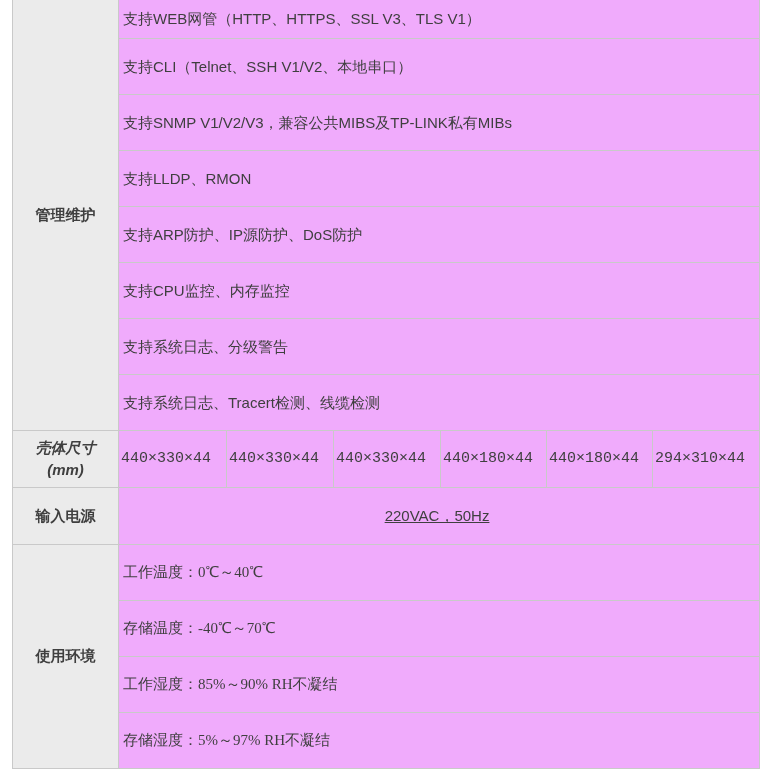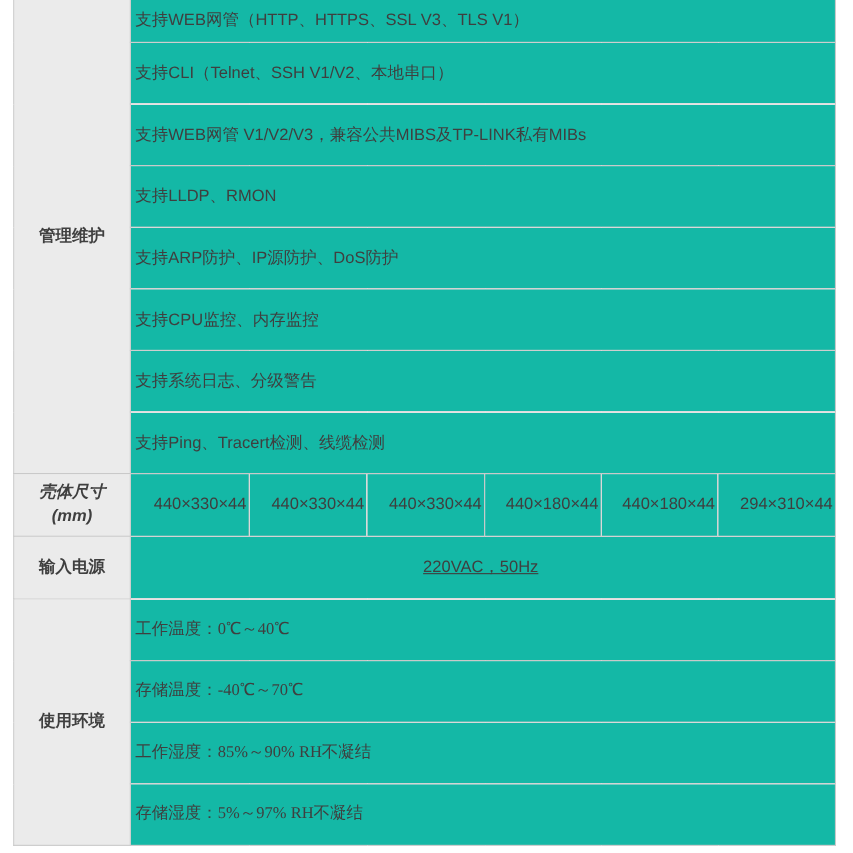--- a/index.html
+++ b/index.html
@@ -23,42 +23,43 @@
     border: 1px solid #ababab;
     border-top: none;
   }
   table.spec td {
     border: 1px solid #c9c9c9;
     font-size: 15px;
     color: #3f3f3f;
     vertical-align: middle;
     padding: 0 8px 0 4px;
     line-height: 1.45;
-    background: #14b8a6;
+    background: #f0abfc;
     overflow: hidden;
   }
   table.spec tr.r-cut td {
     border-top: none;
     height: 38px;
   }
   table.spec tr.r-std td   { height: 55px; }
   table.spec tr.r-dims td  { height: 56px; }
   table.spec tr.r-power td { height: 56px; margin-left: 12px; }
   table.spec tr.r-env td   { height: 55px; font-family: Liberation Serif, serif; }
   td.hdr {
     background: #ebebeb !important;
     font-weight: bold;
     text-align: center;
     color: #3a3a3a;
     padding: 0 4px !important;
   }
   td.hdr.pre { white-space: pre-line; line-height: 1.5; font-style: italic; }
   td.dim-cell {
-    text-align: right;
+    text-align: left;
     padding: 0 2px !important;
+    font-family: Liberation Mono, monospace;
   }
   td.center-cell {
     text-align: center;
     text-decoration: underline;
   }
 </style>
 </head>
 <body>
 
 <div class="table-wrap">
@@ -74,36 +75,36 @@
     </colgroup>
     <tbody>
       <tr class="r-cut">
         <td class="hdr" rowspan="8">管理维护</td>
         <td colspan="6">支持WEB网管（HTTP、HTTPS、SSL V3、TLS V1）</td>
       </tr>
       <tr class="r-std">
         <td colspan="6">支持CLI（Telnet、SSH V1/V2、本地串口）</td>
       </tr>
       <tr class="r-std">
-        <td colspan="6">支持WEB网管 V1/V2/V3，兼容公共MIBS及TP-LINK私有MIBs</td>
+        <td colspan="6">支持SNMP V1/V2/V3，兼容公共MIBS及TP-LINK私有MIBs</td>
       </tr>
       <tr class="r-std">
         <td colspan="6">支持LLDP、RMON</td>
       </tr>
       <tr class="r-std">
         <td colspan="6">支持ARP防护、IP源防护、DoS防护</td>
       </tr>
       <tr class="r-std">
         <td colspan="6">支持CPU监控、内存监控</td>
       </tr>
       <tr class="r-std">
         <td colspan="6">支持系统日志、分级警告</td>
       </tr>
       <tr class="r-std">
-        <td colspan="6">支持Ping、Tracert检测、线缆检测</td>
+        <td colspan="6">支持系统日志、Tracert检测、线缆检测</td>
       </tr>
 
       <tr class="r-dims">
         <td class="hdr pre">壳体尺寸
 (mm)</td>
         <td class="dim-cell">440×330×44</td>
         <td class="dim-cell">440×330×44</td>
         <td class="dim-cell">440×330×44</td>
         <td class="dim-cell">440×180×44</td>
         <td class="dim-cell">440×180×44</td>

